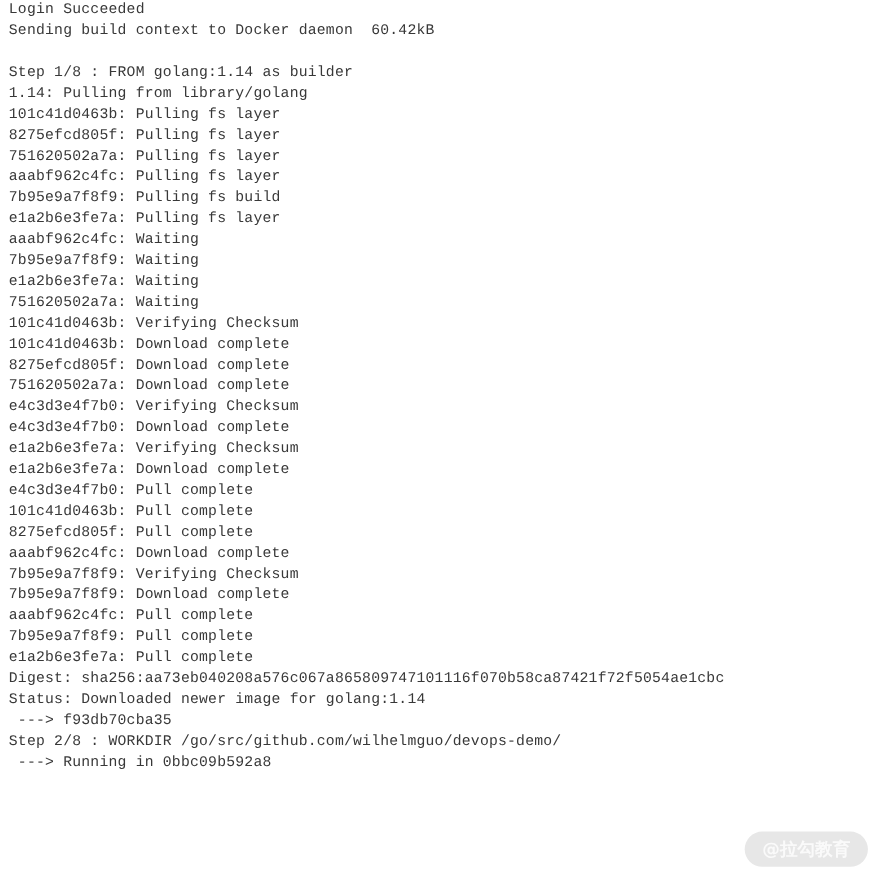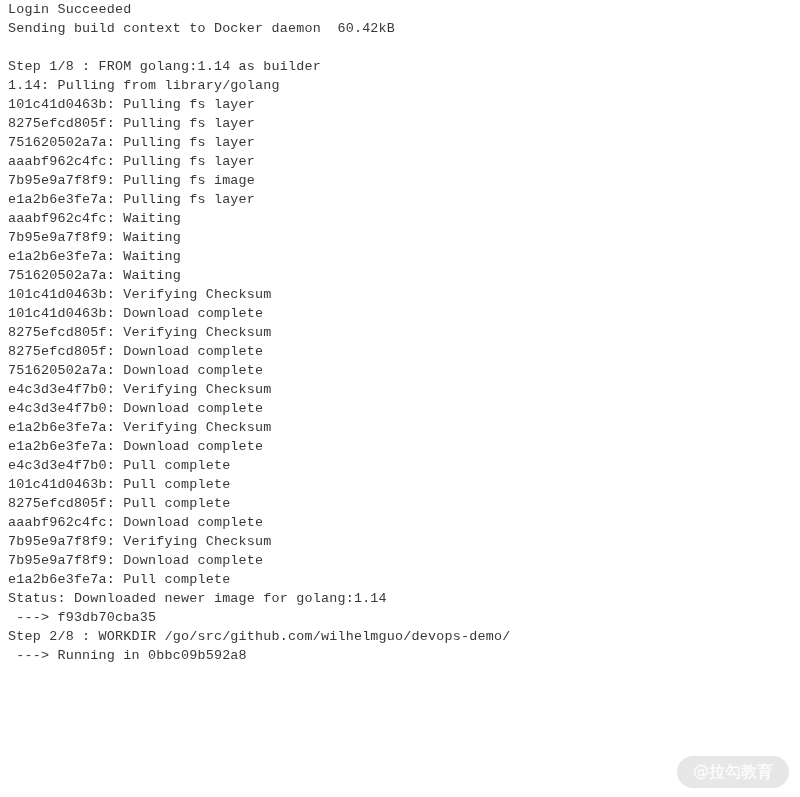--- a/index.html
+++ b/index.html
@@ -48,42 +48,44 @@
 <div class="terminal" style="color: rgb(56, 56, 56);">
     <div class="term-line">Login Succeeded</div>
     <div class="term-line">Sending build context to Docker daemon  60.42kB</div>
     <div class="term-line"></div>
     <div class="term-line">Step 1/8 : FROM golang:1.14 as builder</div>
     <div class="term-line">1.14: Pulling from library/golang</div>
     <div class="term-line">101c41d0463b: Pulling fs layer</div>
     <div class="term-line">8275efcd805f: Pulling fs layer</div>
     <div class="term-line">751620502a7a: Pulling fs layer</div>
     <div class="term-line">aaabf962c4fc: Pulling fs layer</div>
-    <div class="term-line">7b95e9a7f8f9: Pulling fs image</div>
+    <div class="term-line">7b95e9a7f8f9: Pulling fs build</div>
     <div class="term-line">e1a2b6e3fe7a: Pulling fs layer</div>
     <div class="term-line">aaabf962c4fc: Waiting</div>
     <div class="term-line">7b95e9a7f8f9: Waiting</div>
     <div class="term-line">e1a2b6e3fe7a: Waiting</div>
     <div class="term-line">751620502a7a: Waiting</div>
     <div class="term-line">101c41d0463b: Verifying Checksum</div>
     <div class="term-line">101c41d0463b: Download complete</div>
-    <div class="term-line">8275efcd805f: Verifying Checksum</div>
     <div class="term-line">8275efcd805f: Download complete</div>
     <div class="term-line">751620502a7a: Download complete</div>
     <div class="term-line">e4c3d3e4f7b0: Verifying Checksum</div>
     <div class="term-line">e4c3d3e4f7b0: Download complete</div>
     <div class="term-line">e1a2b6e3fe7a: Verifying Checksum</div>
     <div class="term-line">e1a2b6e3fe7a: Download complete</div>
     <div class="term-line">e4c3d3e4f7b0: Pull complete</div>
     <div class="term-line">101c41d0463b: Pull complete</div>
     <div class="term-line">8275efcd805f: Pull complete</div>
     <div class="term-line">aaabf962c4fc: Download complete</div>
     <div class="term-line">7b95e9a7f8f9: Verifying Checksum</div>
     <div class="term-line">7b95e9a7f8f9: Download complete</div>
+    <div class="term-line">aaabf962c4fc: Pull complete</div>
+    <div class="term-line">7b95e9a7f8f9: Pull complete</div>
     <div class="term-line">e1a2b6e3fe7a: Pull complete</div>
+    <div class="term-line">Digest: sha256:aa73eb040208a576c067a865809747101116f070b58ca87421f72f5054ae1cbc</div>
     <div class="term-line">Status: Downloaded newer image for golang:1.14</div>
     <div class="term-line"> ---&gt; f93db70cba35</div>
     <div class="term-line">Step 2/8 : WORKDIR /go/src/github.com/wilhelmguo/devops-demo/</div>
     <div class="term-line"> ---&gt; Running in 0bbc09b592a8</div>
   </div>
 
 <div class="watermark" style="background: rgb(231, 231, 231); color: rgb(250, 250, 250);">
   <span>@拉勾教育</span>
 </div>
 

